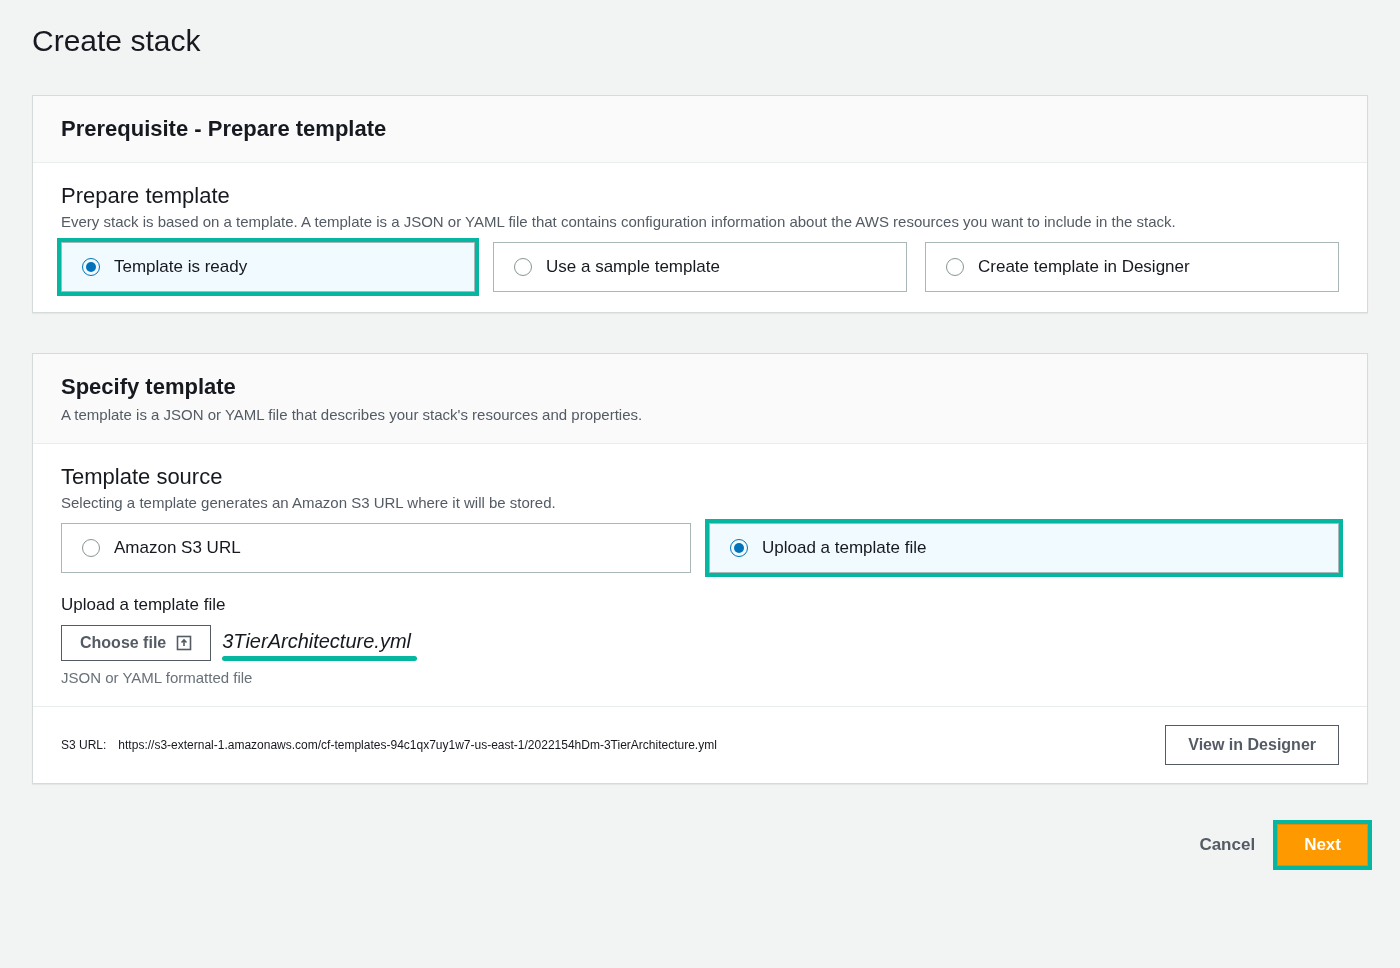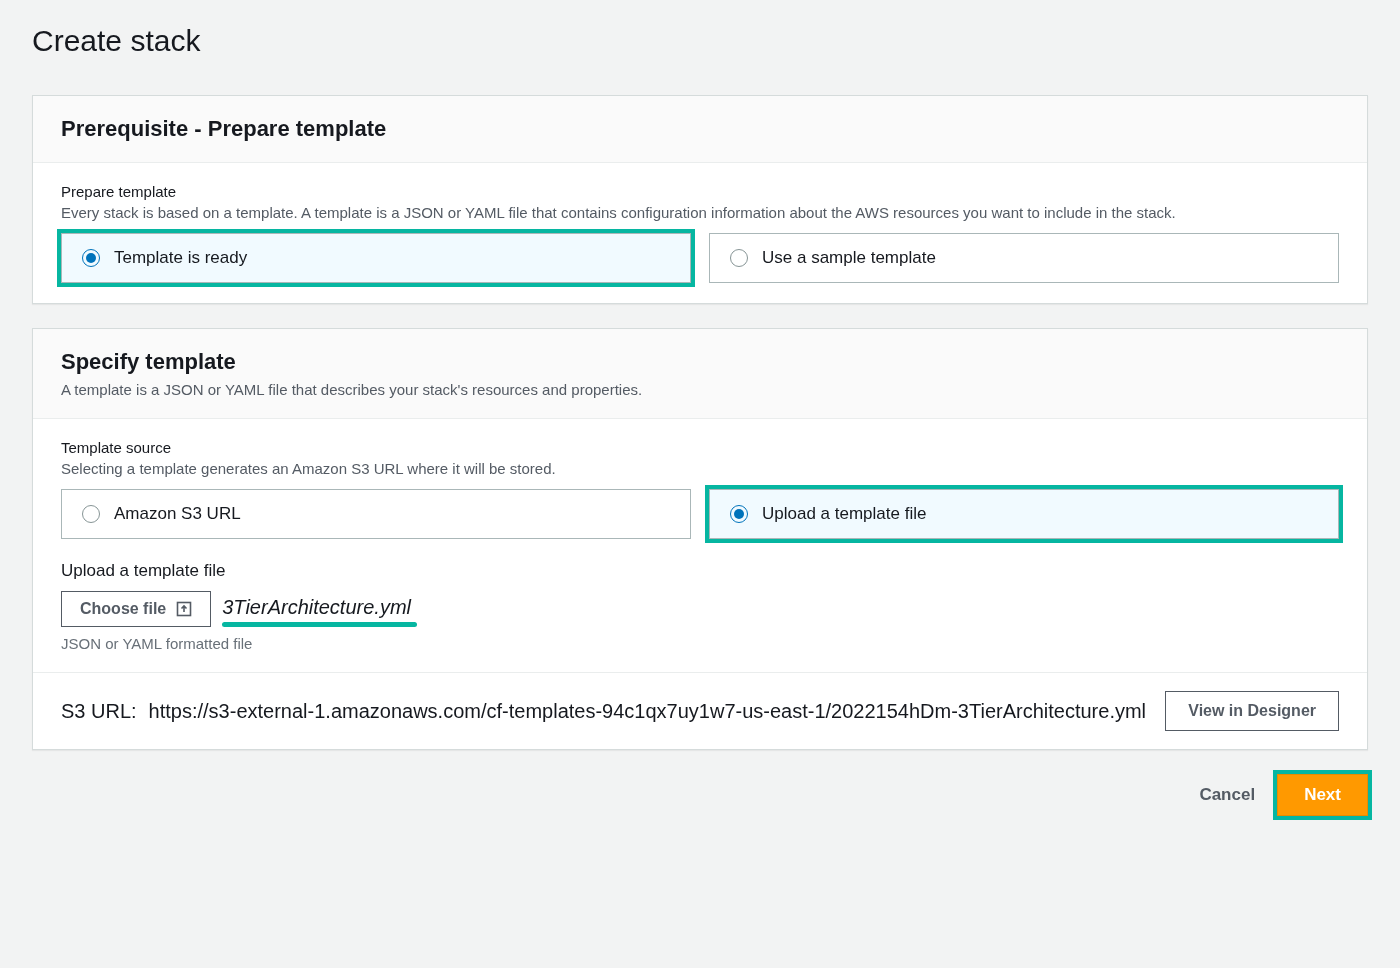--- a/index.html
+++ b/index.html
@@ -4,32 +4,32 @@
   <style>
     * { box-sizing: border-box; margin: 0; padding: 0; font-family: "Amazon Ember", "Helvetica Neue", Arial, sans-serif; }
     body { background: #f2f3f3; padding: 24px 32px; width: 1400px; }
 
     .page-title { font-size: 30px; font-weight: 400; color: #16191f; margin-bottom: 37px; }
 
     .panel {
       background: #fff;
       border: 1px solid #d5dbdb;
       box-shadow: 0 1px 1px rgba(0,0,0,0.05);
-      margin-bottom: 24px;
+      margin-bottom: 40px;
     }
     .panel-header {
       padding: 20px 28px;
       border-bottom: 1px solid #eaeded;
       background: #fafafa;
     }
     .panel-header h2 { font-size: 22px; font-weight: 700; color: #16191f; }
     .panel-header .subtitle { font-size: 15px; color: #545b64; margin-top: 6px; }
     .panel-body { padding: 20px 28px; }
 
-    .field-label { font-size: 15px; color: #16191f; margin-bottom: 4px; }
+    .field-label { font-size: 22px; color: #16191f; margin-bottom: 4px; }
     .field-desc  { font-size: 15px; color: #545b64; margin-bottom: 12px; }
 
     .radio-row    { display: flex; gap: 18px; }
     .radio-row-2  { display: flex; gap: 18px; }
 
     .radio-tile {
       flex: 1;
       display: flex;
       align-items: center;
       gap: 14px;
@@ -102,21 +102,21 @@
     }
     .file-hint { font-size: 15px; color: #687078; margin-top: 8px; }
 
     .panel-footer {
       display: flex;
       align-items: center;
       justify-content: space-between;
       padding: 18px 28px;
       border-top: 1px solid #eaeded;
     }
-    .s3-row { display: flex; align-items: baseline; gap: 12px; font-size: 20px; color: #16191f; }
+    .s3-row { display: flex; align-items: baseline; gap: 12px; font-size: 12px; color: #16191f; }
     .s3-row .lbl { font-weight: 400; }
     .btn-outline {
       padding: 10px 22px;
       border: 1px solid #545b64;
       background: #fff;
       font-size: 16px;
       font-weight: 600;
       color: #545b64;
       cursor: pointer;
     }
@@ -154,20 +154,24 @@
     <div class="field-desc">Every stack is based on a template. A template is a JSON or YAML file that contains configuration information about the AWS resources you want to include in the stack.</div>
 
     <div class="radio-row">
       <label class="radio-tile selected highlight">
         <span class="radio-circle checked"></span>
         <span>Template is ready</span>
       </label>
       <label class="radio-tile">
         <span class="radio-circle"></span>
         <span>Use a sample template</span>
+      </label>
+      <label class="radio-tile">
+        <span class="radio-circle"></span>
+        <span>Create template in Designer</span>
       </label>
     </div>
   </div>
 </div>
 
 <div class="panel">
   <div class="panel-header">
     <h2>Specify template</h2>
     <div class="subtitle">A template is a JSON or YAML file that describes your stack's resources and properties.</div>
   </div>

